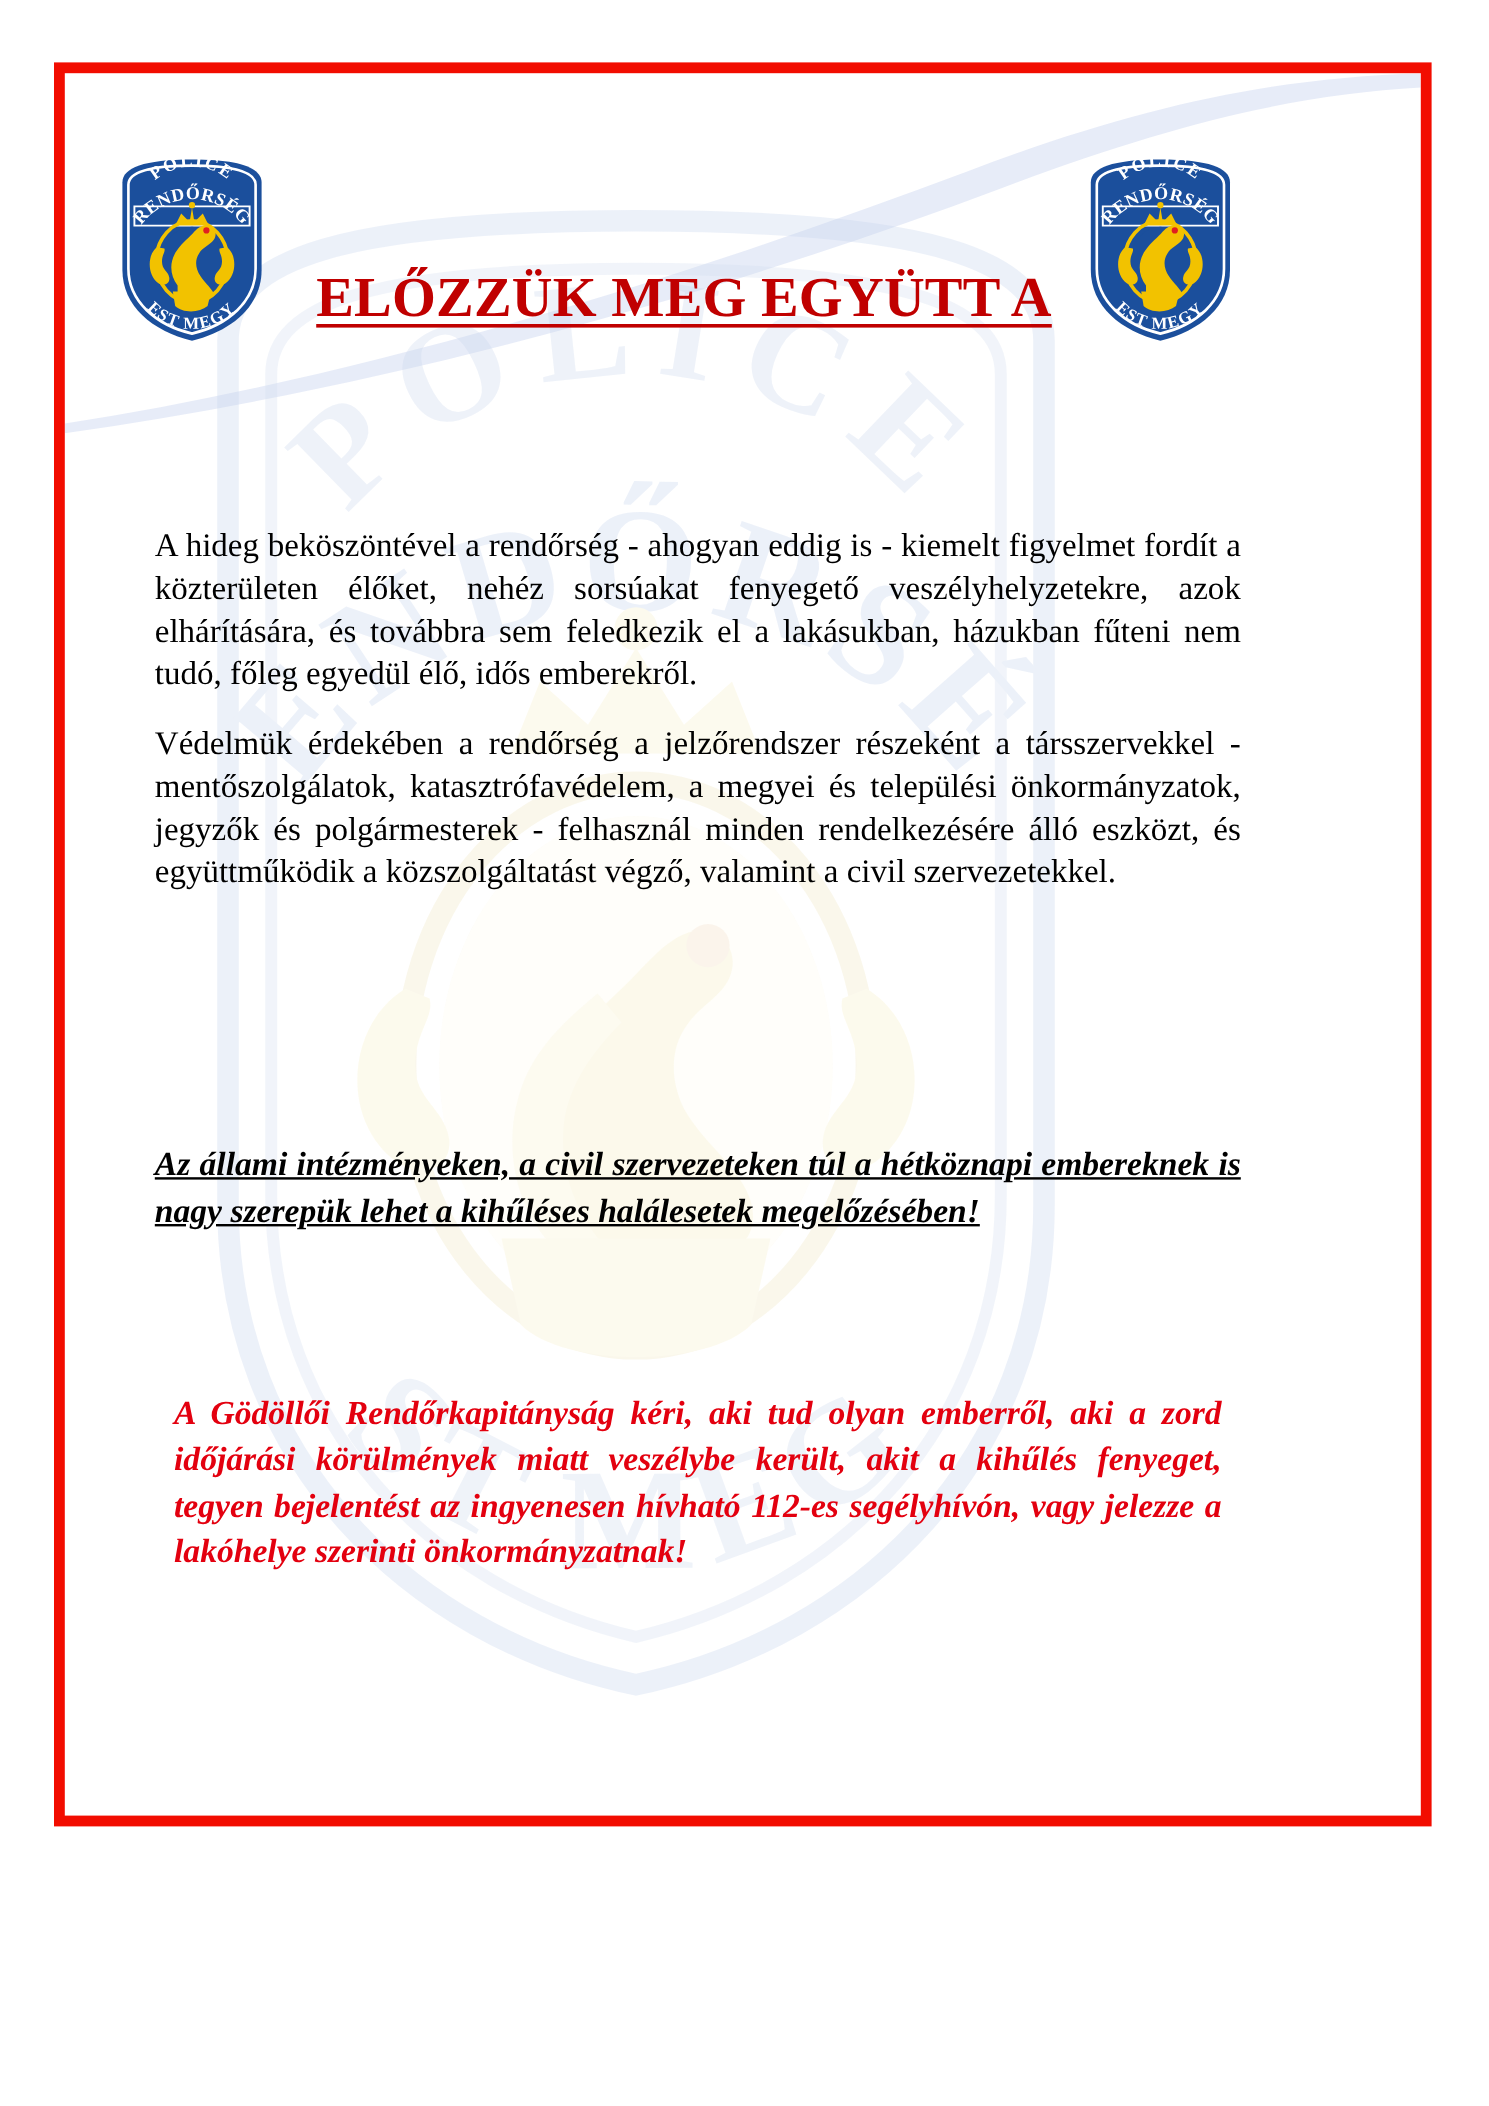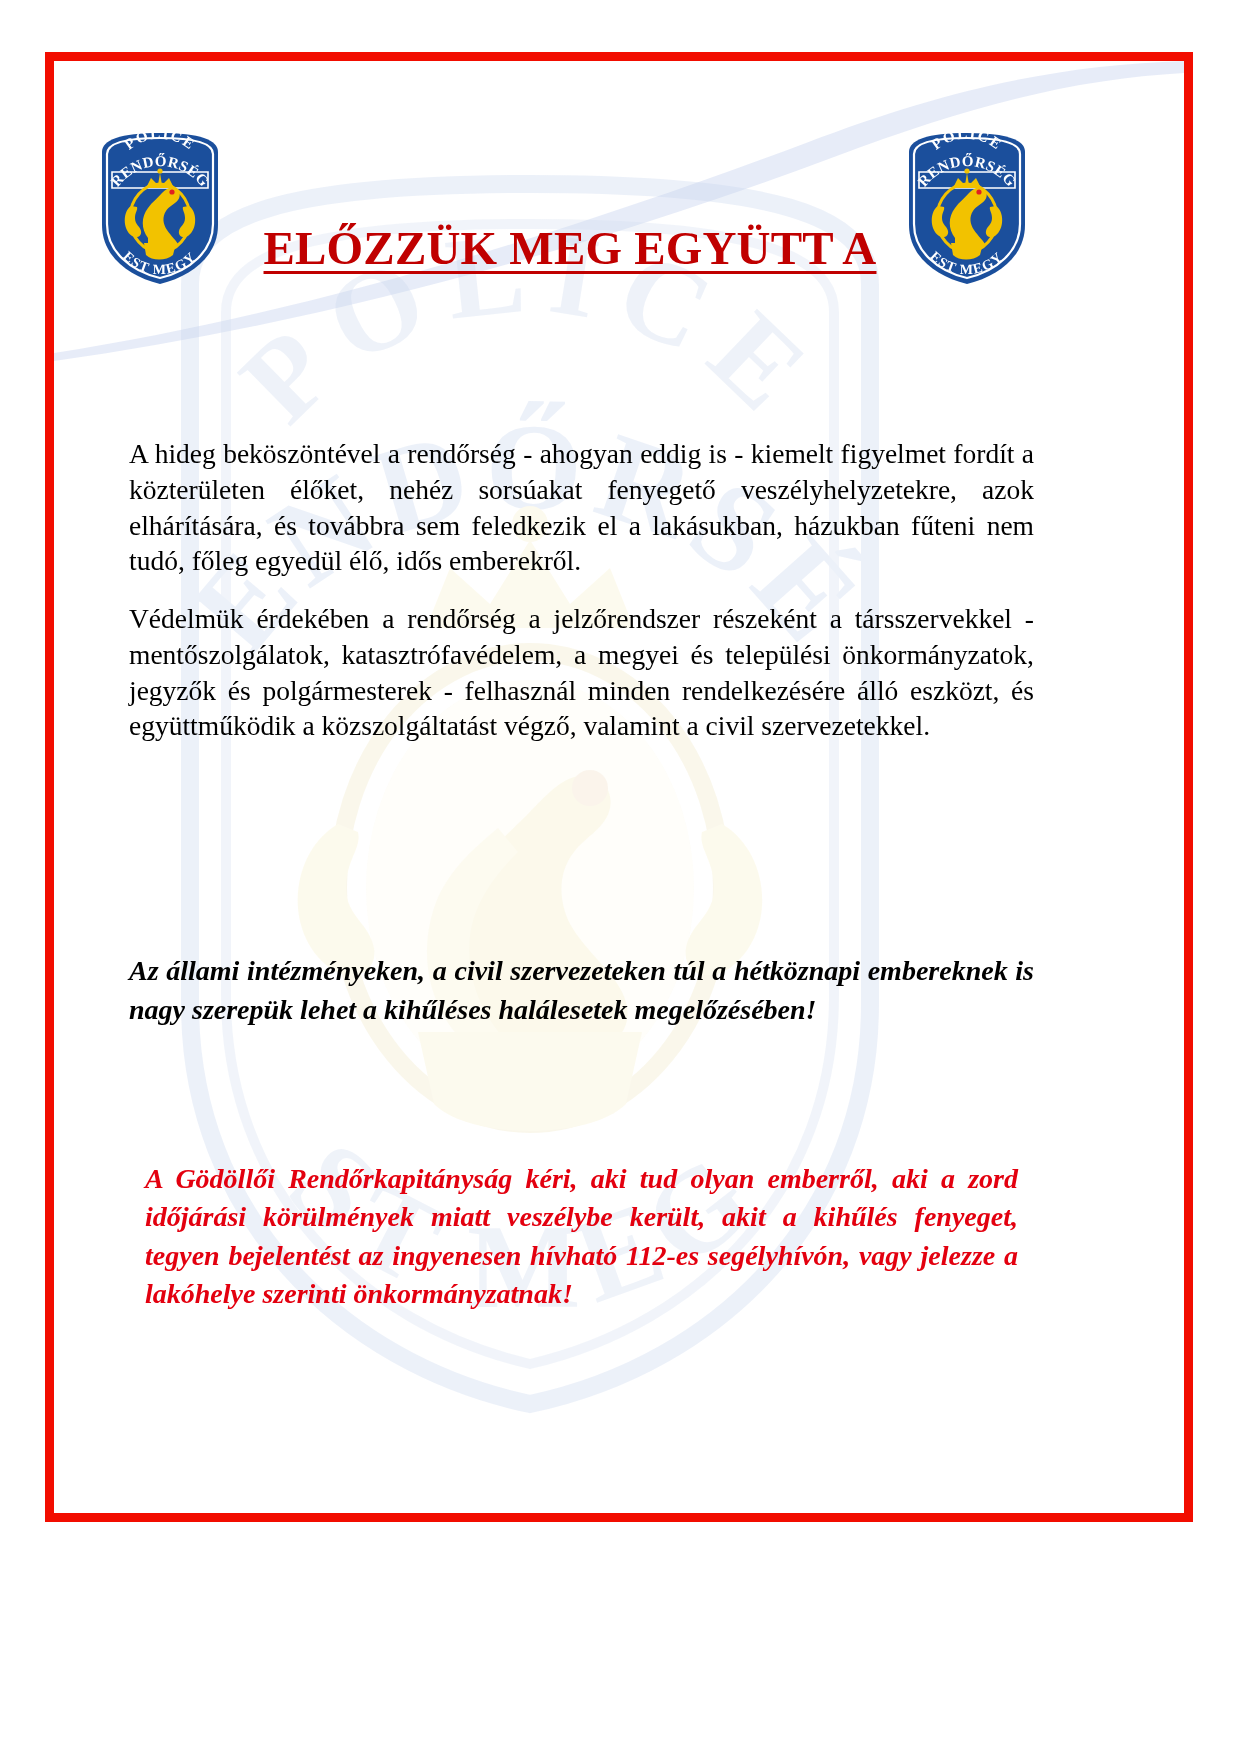--- a/index.html
+++ b/index.html
@@ -113,20 +113,21 @@
 
   p.emph {
     margin: 0;
     color: #000000;
     font-size: 28px;
     font-weight: bold;
     font-style: italic;
     line-height: 1.38;
     text-align: justify;
     text-justify: inter-word;
+    text-decoration: underline;
   }
   .emph-block {
     position: absolute;
     left: 84px;
     top: 900px;
     width: 905px;
   }
 
   p.alert {
     margin: 16px;

